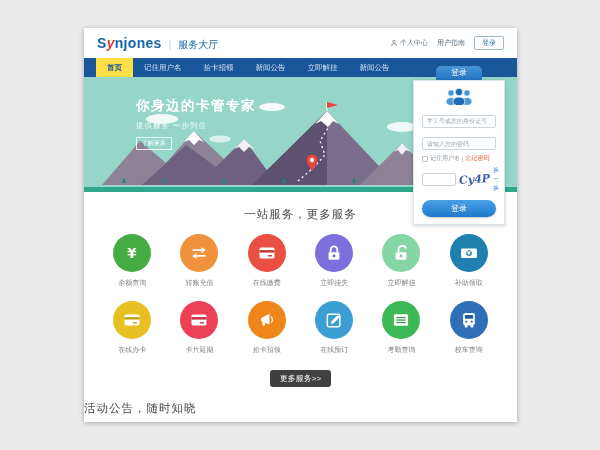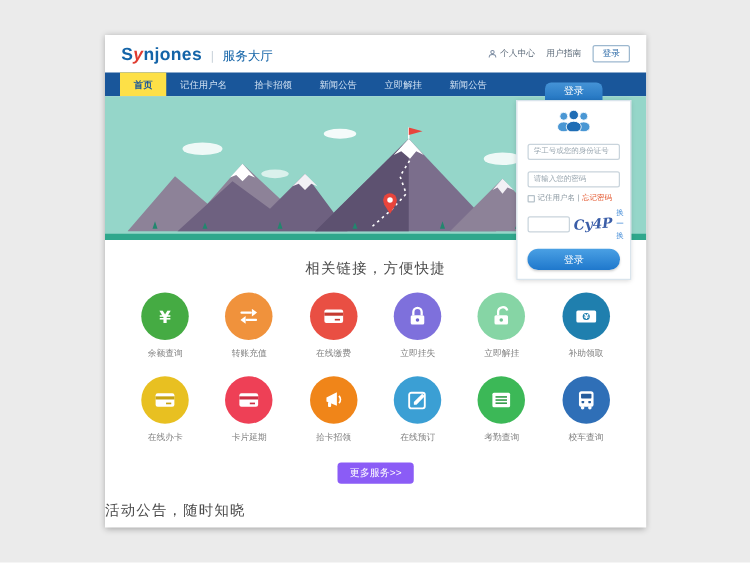--- a/index.html
+++ b/index.html
@@ -70,21 +70,21 @@
     box-shadow:0 1px 2px rgba(0,0,0,.2);
   }
   
   .services { text-align:center; }
   .section-title { font-size:11.5px; color:#4a4a4a; margin:15px 0 12px; letter-spacing:1px; }
   .grid { width:404px; margin:0 auto; display:grid; grid-template-columns:repeat(6,1fr); row-gap:13px; }
   .svc { cursor:pointer; }
   .circle { width:38px; height:38px; border-radius:50%; margin:0 auto; display:flex; align-items:center; justify-content:center; }
   .svc-label { font-size:7px; color:#828282; margin-top:6px; }
   .btn-more {
-    display:inline-block; margin:15px auto 8px; background:#8b5cf6; color:#fff;
+    display:inline-block; margin:15px auto 8px; background:#404040; color:#fff;
     font-size:8px; padding:3px 10px; border-radius:3px; border:none; cursor:pointer;
   }
   
   .ann-title { font-size:11.5px; color:#4a4a4a; margin:6px 0 9px; letter-spacing:1px; }
 </style>
 </head>
 <body>
 
 <div class="page">
 
@@ -143,20 +143,25 @@
         <polygon points="20,86 22,80 24,86"></polygon>
           <polygon points="60,86 62,81 64,86"></polygon>
         <polygon points="120,86 122,80 124,86"></polygon>
           <polygon points="180,86 182,81 184,86"></polygon>
         <polygon points="250,86 252,80 254,86"></polygon>
           <polygon points="310,86 312,81 314,86"></polygon>
       </g>
     </svg>
     <div class="hero-ground"></div>
 
+    <div class="hero-text">
+      <div class="hero-title">你身边的卡管专家</div>
+      <div class="hero-sub">提供服务 一步到位</div>
+      <button class="hero-cta">了解更多</button>
+    </div>
 
     <div class="login">
       <div class="login-tab">登录</div>
       <div class="login-body">
         <svg class="people" width="40" height="18" viewBox="0 0 40 18">
           <circle cx="12" cy="6" r="3.2" fill="#4a97d4" stroke="#fff" stroke-width=".7"></circle>
           <ellipse cx="12" cy="14.5" rx="5" ry="4" fill="#4a97d4" stroke="#fff" stroke-width=".7"></ellipse>
           <circle cx="28" cy="6" r="3.2" fill="#4a97d4" stroke="#fff" stroke-width=".7"></circle>
           <ellipse cx="28" cy="14.5" rx="5" ry="4" fill="#4a97d4" stroke="#fff" stroke-width=".7"></ellipse>
           <circle cx="20" cy="5" r="3.8" fill="#1f6db5" stroke="#fff" stroke-width=".7"></circle>
@@ -174,21 +179,21 @@
           <input type="text" style="">
           <span class="captcha-text">Cy4P</span>
           <a class="captcha-change">换一换</a>
         </div>
         <button class="btn-login">登录</button>
       </div>
     </div>
   </div>
 
   <div class="services">
-    <div class="section-title">相关链接，方便快捷</div>
+    <div class="section-title">一站服务，更多服务</div>
     <div class="grid">
 
       <div class="svc">
         <div class="circle" style="background-color: rgb(69, 171, 67);">
           <svg width="20" height="20" viewBox="0 0 24 24">
               <text x="12" y="18" font-size="16" font-weight="bold" fill="#fff" text-anchor="middle" font-family="DejaVu Sans">¥</text>
             </svg>
         </div>
         <div class="svc-label">余额查询</div>
       </div>

